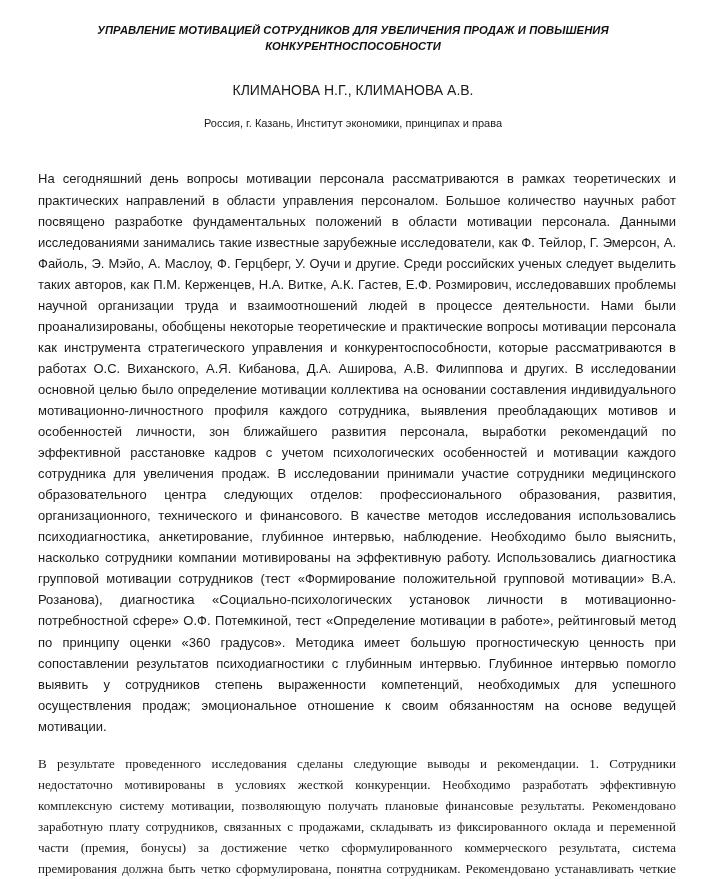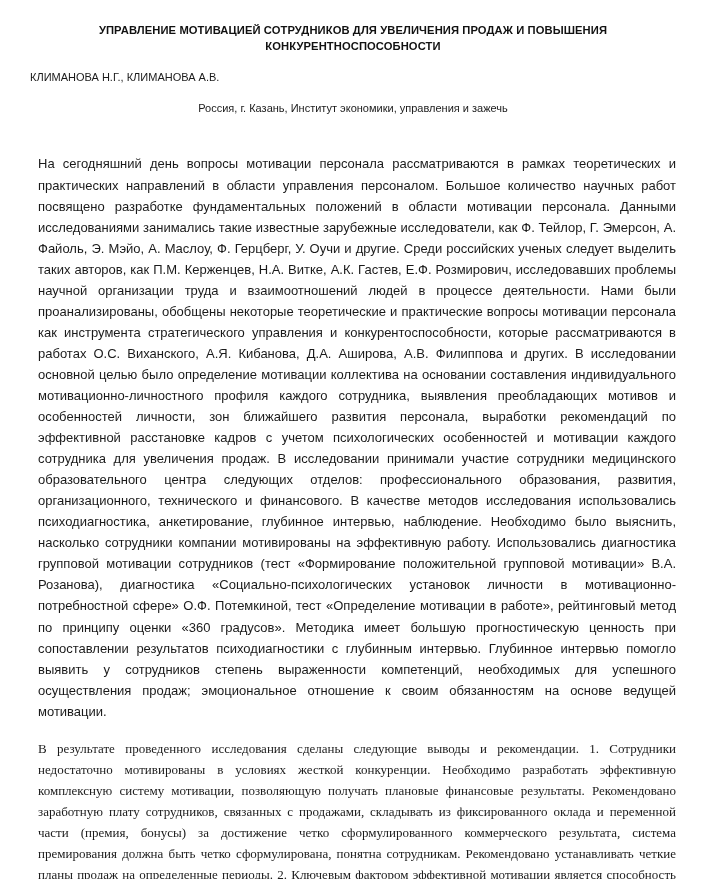--- a/index.html
+++ b/index.html
@@ -24,25 +24,26 @@
   
   .doc-title {
     font-size: 11.2px;
     font-weight: bold;
     line-height: 1.45;
     text-align: center;
     text-transform: uppercase;
     margin: 0 22px 0 22px;
     letter-spacing: 0.1px;
     color: #111;
+    font-style: italic;
   }
   .doc-authors {
-    font-size: 11px;
-    text-align: left;
-    margin-top: 17px;
+    font-size: 14px;
+    text-align: center;
+    margin-top: 28px;
     color: #1a1a1a;
   }
   .doc-affiliation {
     font-size: 11px;
     text-align: center;
     margin-top: 19px;
     color: #1a1a1a;
   }
 
   
@@ -60,21 +61,21 @@
   p.para:last-child { margin-bottom: 0; font-family: Liberation Serif, serif; }
 </style>
 </head>
 <body>
 
 <div class="page">
 
   <header>
     <h1 class="doc-title">УПРАВЛЕНИЕ МОТИВАЦИЕЙ СОТРУДНИКОВ ДЛЯ УВЕЛИЧЕНИЯ ПРОДАЖ И ПОВЫШЕНИЯ КОНКУРЕНТНОСПОСОБНОСТИ</h1>
     <div class="doc-authors">КЛИМАНОВА Н.Г., КЛИМАНОВА А.В.</div>
-    <div class="doc-affiliation">Россия, г. Казань, Институт экономики, управления и зажечь</div>
+    <div class="doc-affiliation">Россия, г. Казань, Институт экономики, принципах и права</div>
   </header>
 
   <main class="body-block">
     <p class="para">На сегодняшний день вопросы мотивации персонала рассматриваются в рамках теоретических и практических направлений в области управления персоналом. Большое количество научных работ посвящено разработке фундаментальных положений в области мотивации персонала. Данными исследованиями занимались такие известные зарубежные исследователи, как Ф. Тейлор, Г. Эмерсон, А. Файоль, Э. Мэйо, А. Маслоу, Ф. Герцберг, У. Оучи и другие. Среди российских ученых следует выделить таких авторов, как П.М. Керженцев, Н.А. Витке, А.К. Гастев, Е.Ф. Розмирович, исследовавших проблемы научной организации труда и взаимоотношений людей в процессе деятельности. Нами были проанализированы, обобщены некоторые теоретические и практические вопросы мотивации персонала как инструмента стратегического управления и конкурентоспособности, которые рассматриваются в работах О.С. Виханского, А.Я. Кибанова, Д.А. Аширова, А.В. Филиппова и других. В исследовании основной целью было определение мотивации коллектива на основании составления индивидуального мотивационно-личностного профиля каждого сотрудника, выявления преобладающих мотивов и особенностей личности, зон ближайшего развития персонала, выработки рекомендаций по эффективной расстановке кадров с учетом психологических особенностей и мотивации каждого сотрудника для увеличения продаж. В исследовании принимали участие сотрудники медицинского образовательного центра следующих отделов: профессионального образования, развития, организационного, технического и финансового. В качестве методов исследования использовались психодиагностика, анкетирование, глубинное интервью, наблюдение. Необходимо было выяснить, насколько сотрудники компании мотивированы на эффективную работу. Использовались диагностика групповой мотивации сотрудников (тест «Формирование положительной групповой мотивации» В.А. Розанова), диагностика «Социально-психологических установок личности в мотивационно-потребностной сфере» О.Ф. Потемкиной, тест «Определение мотивации в работе», рейтинговый метод по принципу оценки «360 градусов». Методика имеет большую прогностическую ценность при сопоставлении результатов психодиагностики с глубинным интервью. Глубинное интервью помогло выявить у сотрудников степень выраженности компетенций, необходимых для успешного осуществления продаж; эмоциональное отношение к своим обязанностям на основе ведущей мотивации.</p>
     <p class="para">В результате проведенного исследования сделаны следующие выводы и рекомендации. 1. Сотрудники недостаточно мотивированы в условиях жесткой конкуренции. Необходимо разработать эффективную комплексную систему мотивации, позволяющую получать плановые финансовые результаты. Рекомендовано заработную плату сотрудников, связанных с продажами, складывать из фиксированного оклада и переменной части (премия, бонусы) за достижение четко сформулированного коммерческого результата, система премирования должна быть четко сформулирована, понятна сотрудникам. Рекомендовано устанавливать четкие планы продаж на определенные периоды. 2. Ключевым фактором эффективной мотивации является способность руководителя своим примером «зажечь» команду. 3. Внутрикорпоративные ценности, идеи, миссия компании являются мотивирующим и объединяющим фактором для сотрудников компании. 4. Для более эффективного взаимодействия между отделами, сплочения команды, взаимопомощи, создания командного духа и корпоративной культуры рекомендовано участие в тренинге командообразования. 5. Необходимо провести обучение, разъяснительно-просветительскую работу о принципах рыночной экономики. Провести перестановку кадров с учетом индивидуальных мотивационных профилей, выявленных в результате проведенного исследования. 6. Сотрудников, имеющих потенциал и желание к росту и развитию, обучить способам эффективных продаж, психологии переговоров, методам сопровождения, удержания клиента, основам коучинга.</p>
   </main>
 
 </div>
 
 </body></html>

